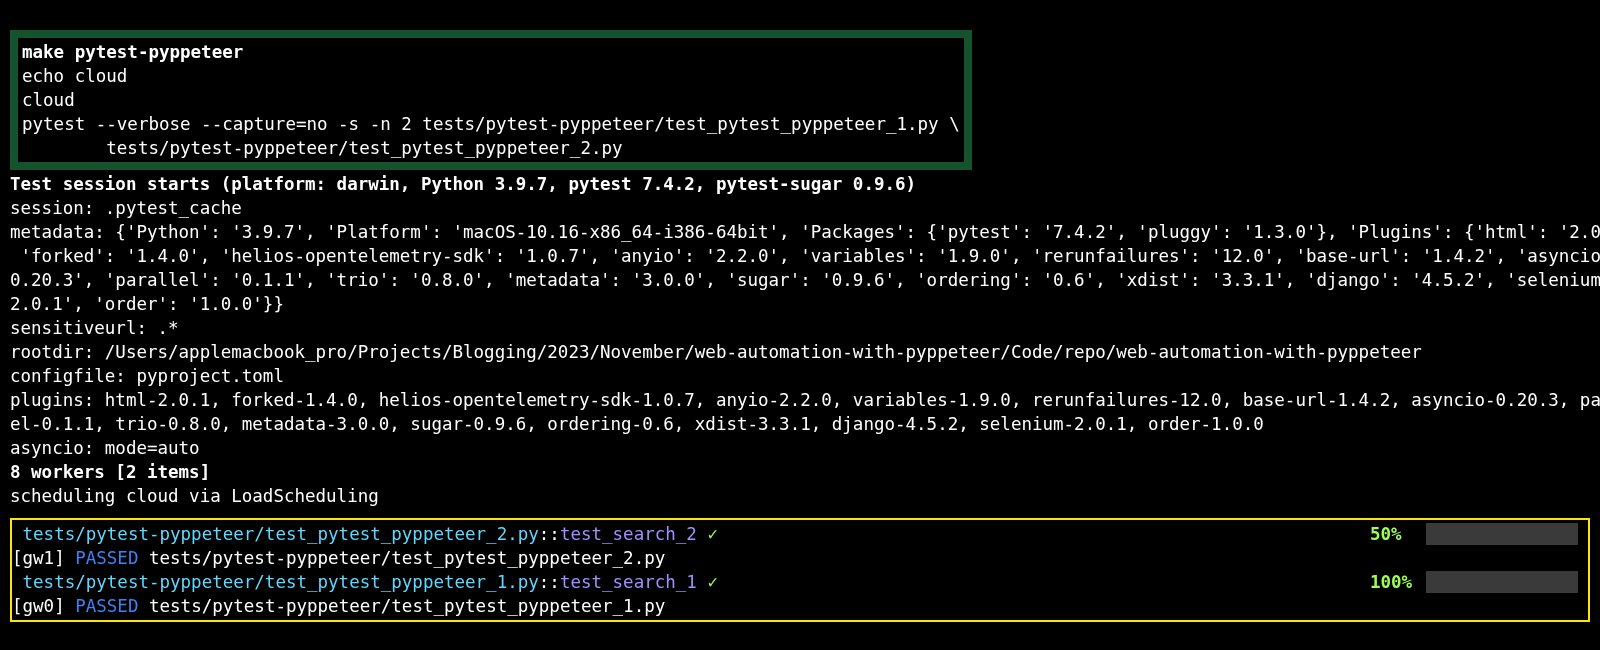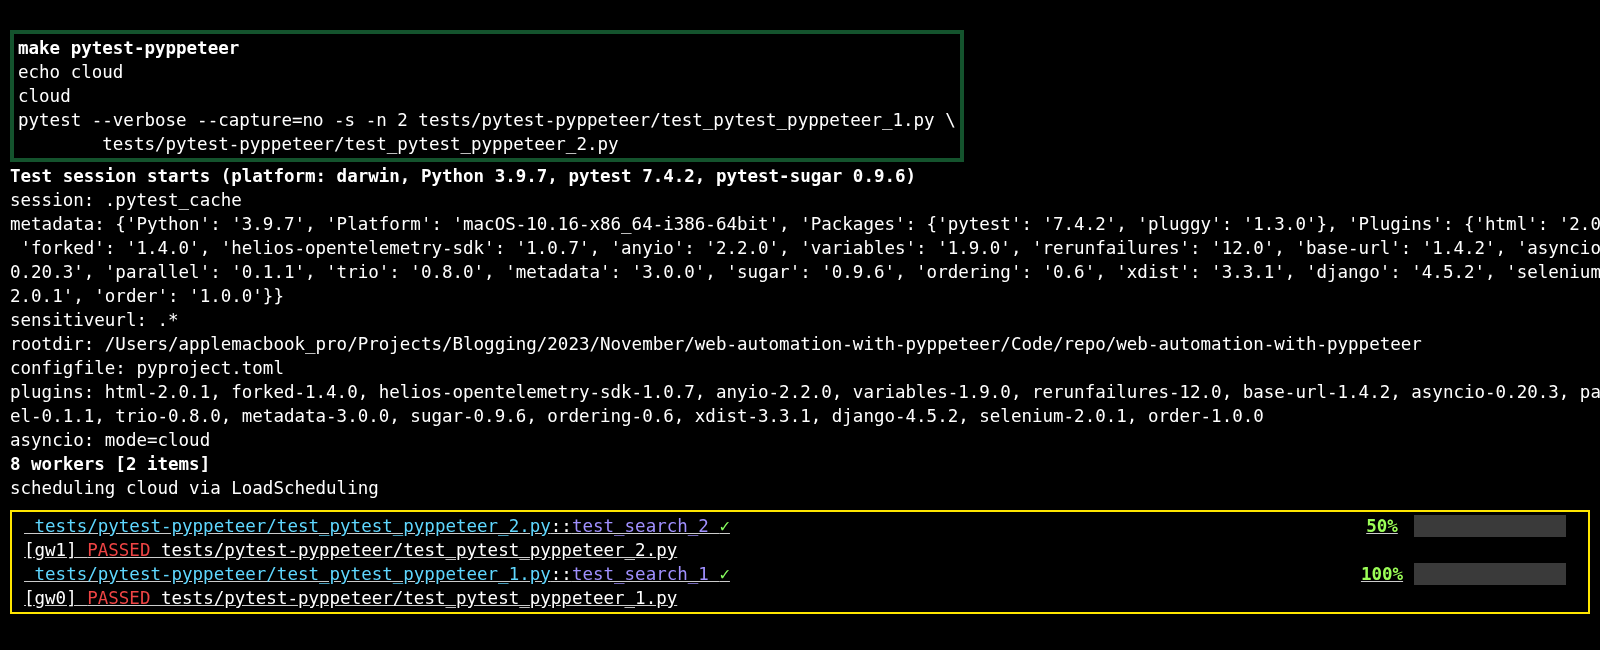--- a/index.html
+++ b/index.html
@@ -17,40 +17,39 @@
   .term {
     width: 1600px;
     height: 650px;
     padding: 6px 10px;
     box-sizing: border-box;
     white-space: pre;
   }
   .white  { color: #ffffff; }
   .bold   { font-weight: bold; }
   .hl-box1 {
-    border: 4px solid #14532d;
+    border: 8px solid #14532d;
     padding: 2px 4px;
     margin-bottom: 2px;
     display: inline-block;
   }
   .hl-box2 {
     border: 2px solid #ffe600;
-    padding: 2px 12px;
+    padding: 2px 0;
     margin-top: 10px;
     display: block;
-    text-decoration: underline;
   }
   .cyan   { color: #5fd7ff; }
   .purple-faint { color: #a090ff; }
-  .green-pass   { color: #ef4444; }
+  .green-pass   { color: #3b82f6; }
   .tick { color: #87ff5f; }
   .row { display:flex; align-items:center; }
   .left { flex: 0 0 auto; }
   .right { margin-left:auto; display:flex; align-items:center; gap:8px; padding-right:10px;}
-  .pct  { color:#9cff57; font-weight:bold; min-width:48px; text-align:center;margin-left:24px;}
+  .pct  { color:#9cff57; font-weight:bold; min-width:48px; text-align:left;margin-left:24px;}
   .bar  { width:150px; height:20px; border:1px solid #3a3a3a; background:#3a3a3a; position:relative; }
   .fill { height:100%; background:#9cff57; }
   .spacer { height:24px; }
 </style>
 </head>
 <body>
 
 <div class="term">
 <div class="hl-box1"><span class="white bold">make pytest-pyppeteer</span>
 <span class="white">echo cloud</span>
@@ -61,18 +60,18 @@
 <span class="white">session: .pytest_cache</span>
 <span class="white">metadata: {'Python': '3.9.7', 'Platform': 'macOS-10.16-x86_64-i386-64bit', 'Packages': {'pytest': '7.4.2', 'pluggy': '1.3.0'}, 'Plugins': {'html': '2.0.1',</span>
 <span class="white"> 'forked': '1.4.0', 'helios-opentelemetry-sdk': '1.0.7', 'anyio': '2.2.0', 'variables': '1.9.0', 'rerunfailures': '12.0', 'base-url': '1.4.2', 'asyncio': '</span>
 <span class="white">0.20.3', 'parallel': '0.1.1', 'trio': '0.8.0', 'metadata': '3.0.0', 'sugar': '0.9.6', 'ordering': '0.6', 'xdist': '3.3.1', 'django': '4.5.2', 'selenium': '</span>
 <span class="white">2.0.1', 'order': '1.0.0'}}</span>
 <span class="white">sensitiveurl: .*</span>
 <span class="white">rootdir: /Users/applemacbook_pro/Projects/Blogging/2023/November/web-automation-with-pyppeteer/Code/repo/web-automation-with-pyppeteer</span>
 <span class="white">configfile: pyproject.toml</span>
 <span class="white">plugins: html-2.0.1, forked-1.4.0, helios-opentelemetry-sdk-1.0.7, anyio-2.2.0, variables-1.9.0, rerunfailures-12.0, base-url-1.4.2, asyncio-0.20.3, parall</span>
 <span class="white">el-0.1.1, trio-0.8.0, metadata-3.0.0, sugar-0.9.6, ordering-0.6, xdist-3.3.1, django-4.5.2, selenium-2.0.1, order-1.0.0</span>
-<span class="white">asyncio: mode=cloud</span>
+<span class="white">asyncio: mode=auto</span>
 <span class="white bold">8 workers [2 items]</span>
 <span class="white">scheduling cloud via LoadScheduling</span>
 <div class="hl-box2"><div class="row"><span class="left"><span class="cyan"> tests/pytest-pyppeteer/test_pytest_pyppeteer_2.py</span><span class="white">::</span><span class="purple-faint">test_search_2 </span><span class="tick">✓</span></span><span class="right"><span class="pct">50%</span><span class="bar"><span class="fill" style="width:50%"></span></span></span></div><div><span class="white">[gw1] </span><span class="green-pass">PASSED </span><span class="white">tests/pytest-pyppeteer/test_pytest_pyppeteer_2.py</span></div><div class="row"><span class="left"><span class="cyan"> tests/pytest-pyppeteer/test_pytest_pyppeteer_1.py</span><span class="white">::</span><span class="purple-faint">test_search_1 </span><span class="tick">✓</span></span><span class="right"><span class="pct">100%</span><span class="bar"><span class="fill" style="width:100%"></span></span></span></div><div><span class="white">[gw0] </span><span class="green-pass">PASSED </span><span class="white">tests/pytest-pyppeteer/test_pytest_pyppeteer_1.py</span></div></div>
 <div class="spacer"></div>
 </div>
 
 </body></html>

